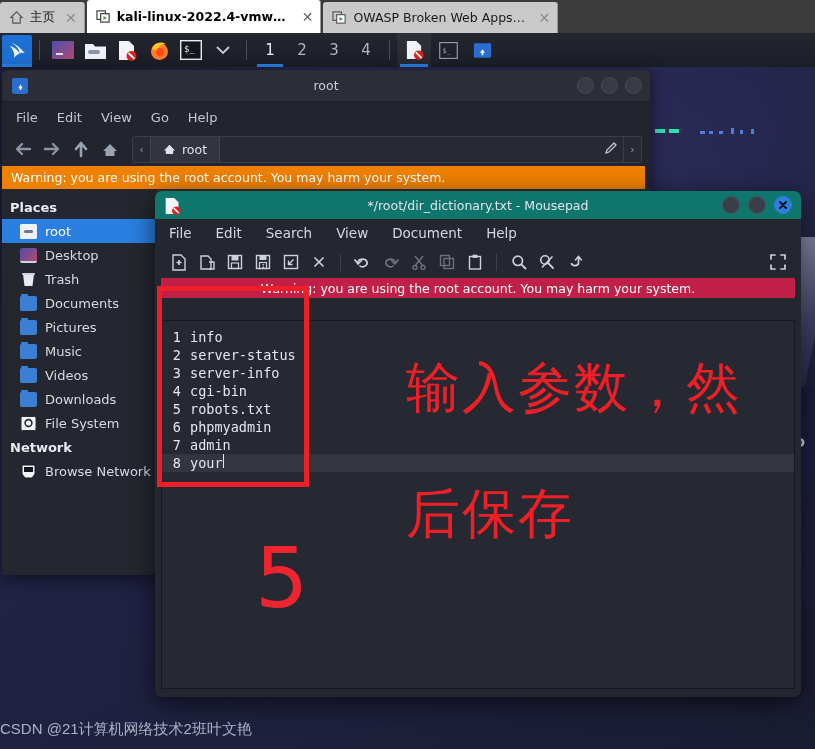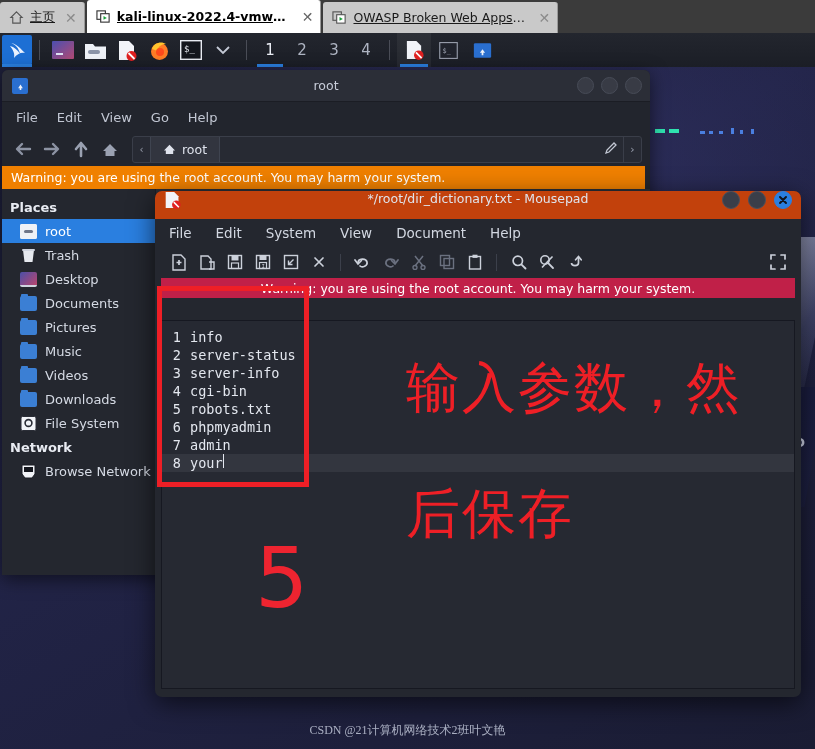--- a/index.html
+++ b/index.html
@@ -18,21 +18,21 @@
     display: flex; align-items: flex-end;
   }
   .vtab {
     height: 31px; display: flex; align-items: center; gap: 6px;
     padding: 0 7px 0 9px; font-size: 12.5px; color: #1a1a1a;
     background: #c9c9c9; border-right: 1px solid #9a9a9a;
     border-top-left-radius: 3px; border-top-right-radius: 3px;
     margin-right: 2px; white-space: nowrap; overflow: hidden;
   }
   .vtab.active { background: #ffffff; color: #000; font-weight: bold; height: 33px; }
-  .vtab .tablabel { max-width: 175px; overflow: hidden; text-overflow: ellipsis; text-decoration: underline; }
+  .vtab .tablabel { max-width: 175px; overflow: hidden; text-overflow: ellipsis; }
   .vtab .tabclose { color: #8b8b8b; font-size: 14px; margin-left: 4px; }
   .vtab.active .tabclose { color: #666; }
   .tabicon { flex: 0 0 auto; width: 15px; height: 15px; display: inline-block; }
 
   
   .panel {
     position: absolute; left: 0; top: 33px; width: 815px; height: 34px;
     background: linear-gradient(180deg,#23262e 0%, #1b1e26 100%);
     display: flex; align-items: center;
   }
@@ -159,21 +159,21 @@
   .fm-content { flex: 1; background: #2b2e37; border-left: 1px solid #1d1f27; }
 
   
   .mpwin {
     position: absolute; left: 155px; top: 191px; width: 646px; height: 506px;
     background: #24272f;
     border-radius: 7px;
     box-shadow: 0 6px 26px rgba(0,0,0,.62);
     overflow: hidden;
   }
-  .mp-titlebar { height: 28px; background: #c2410c; display: flex; align-items: flex-start; position: relative;}
+  .mp-titlebar { height: 28px; background: #0f766e; display: flex; align-items: center; position: relative;}
   .mp-title { position: absolute; left: 0; right: 0; text-align: center; font-size: 12.5px; color: #dfe3ec;}
   .mp-appicon { width: 17px; height: 17px; margin-left: 9px; z-index: 2;}
   .mp-wbtns { position: absolute; right: 9px; display: flex; gap: 8px; align-items: center;}
   .mp-wbtn { width: 18px; height: 18px; border-radius: 50%; background: #3a3e49; border: 1px solid #4b505c;}
   .mp-wbtn.close { background: #2a7fe0; border-color: #2a7fe0; display:flex;align-items:center;justify-content:center;}
   .mp-menu { height: 27px; display:flex; align-items:center; gap: 24px; padding-left: 14px; font-size: 13.5px; color: #d3d8e2;}
   .mp-toolbar { height: 32px; display: flex; align-items: center; padding: 0 10px; gap: 1px;}
   .tb { width: 27px; height: 26px; display:flex; align-items:center; justify-content:center; color:#ccd1db;}
   .tb.dim { color: #6b7180; }
   .tb-sep { width: 1px; height: 17px; background: #3c404b; margin: 0 7px;}
@@ -213,23 +213,23 @@
     position: absolute; left: 406px; top: 478px;
     font-size: 54px; color: #ee1f26; letter-spacing: 2px;
     font-family: Liberation Serif, serif; font-weight: 500; white-space: nowrap;
   }
   .anno-num {
     position: absolute; left: 255px; top: 536px;
     font-size: 84px; color: #ee2430; font-family: "DejaVu Sans", sans-serif;
     line-height: 84px;
   }
   .watermark {
-    position: absolute; left: 0; right: 0; bottom: 10px; text-align: center;
-    color: #c3c9da; font-size: 12px; opacity: .85;
-    font-family: Liberation Serif, serif;
+    position: absolute; left: 0; right: 0; bottom: 10px; 
+    color: #c3c9da; font-size: 15px; opacity: .85;
+    font-family: Liberation Sans, sans-serif;
   }
 </style>
 </head>
 <body>
 
 <div id="screen">
 
   <div class="tabstrip">
     <div class="vtab">
       <span class="tabicon">
@@ -437,31 +437,31 @@
         <div class="side-item selected">
           <span class="ic ic-home">
             <svg width="17" height="15" viewBox="0 0 17 15">
                 <rect x="0" y="0" width="17" height="15" rx="2" fill="#eef1f6"></rect>
                 <rect x="4" y="6" width="9" height="3" rx="1.5" fill="#6f7789"></rect>
               </svg>
           </span>
           <span>root</span>
         </div>
         <div class="side-item">
+          <span class="ic ic-monitor"></span>
+          <span>Desktop</span>
+        </div>
+        <div class="side-item">
           <span class="ic">
             <svg width="17" height="15" viewBox="0 0 17 15">
                 <path d="M3 2 h11 l-1.5 12 h-8 Z" fill="#e6e9ef"></path>
                 <rect x="2" y="1" width="13" height="2" rx="1" fill="#cfd4df"></rect>
               </svg>
           </span>
           <span>Trash</span>
-        </div>
-        <div class="side-item">
-          <span class="ic ic-monitor"></span>
-          <span>Desktop</span>
         </div>
         <div class="side-item">
           <span class="ic ic-folder"></span>
           <span>Documents</span>
         </div>
         <div class="side-item">
           <span class="ic ic-folder"></span>
           <span>Pictures</span>
         </div>
         <div class="side-item">
@@ -519,21 +519,21 @@
           <svg width="10" height="10" viewBox="0 0 10 10">
               <path d="M2 2 L8 8 M8 2 L2 8" stroke="#11141c" stroke-width="2" stroke-linecap="round"></path>
             </svg>
         </div>
       </div>
     </div>
 
     <div class="mp-menu">
       <span>File</span>
       <span>Edit</span>
-      <span>System</span>
+      <span>Search</span>
       <span>View</span>
       <span>Document</span>
       <span>Help</span>
     </div>
 
     <div class="mp-toolbar">
       <div class="tb">
         <svg width="16" height="17" viewBox="0 0 16 17">
             <path d="M2 1 h8 l4 4 v11 H2 Z" fill="none" stroke="#ccd1db" stroke-width="1.4"></path>
             <path d="M8 6 v5 M5.5 8.5 h5" stroke="#ccd1db" stroke-width="1.7"></path>

